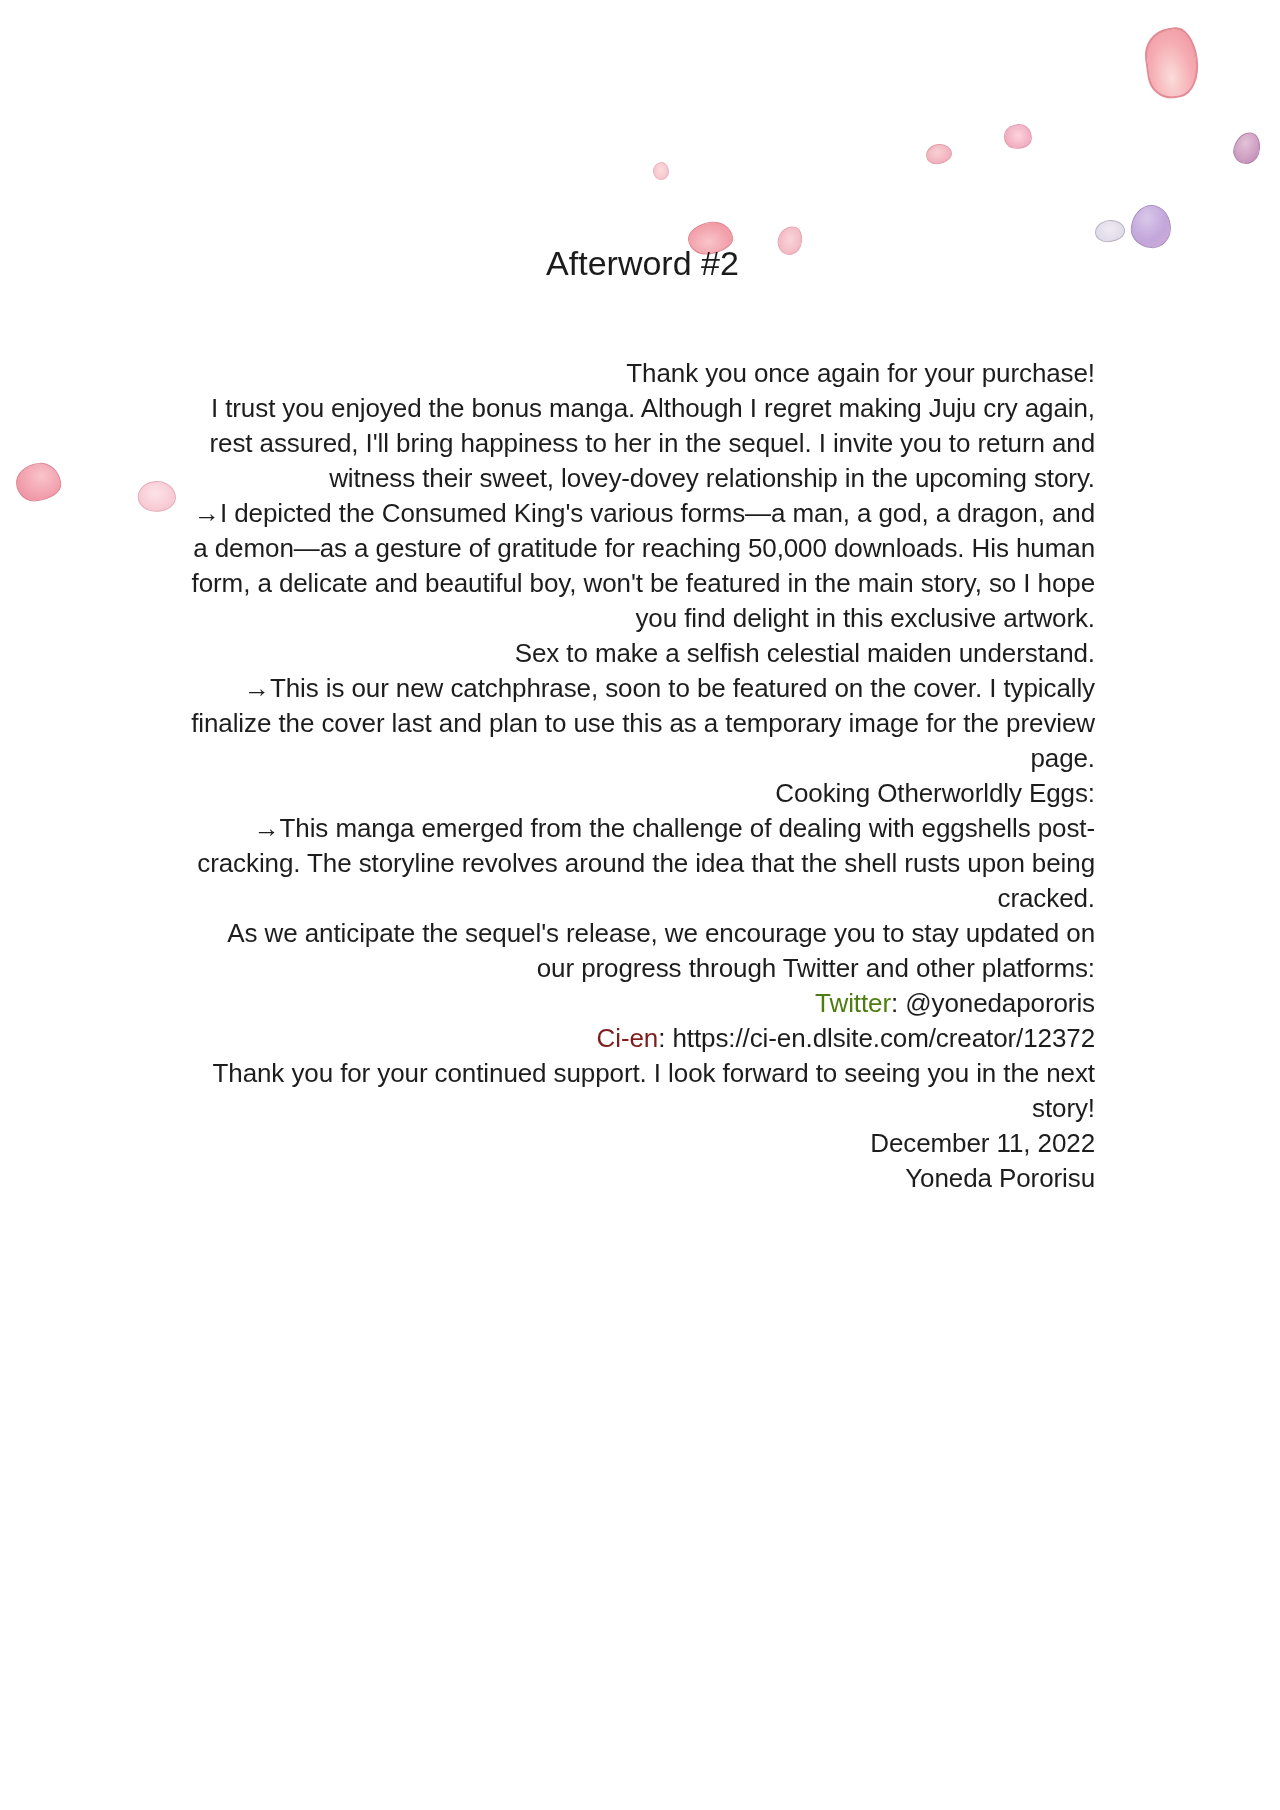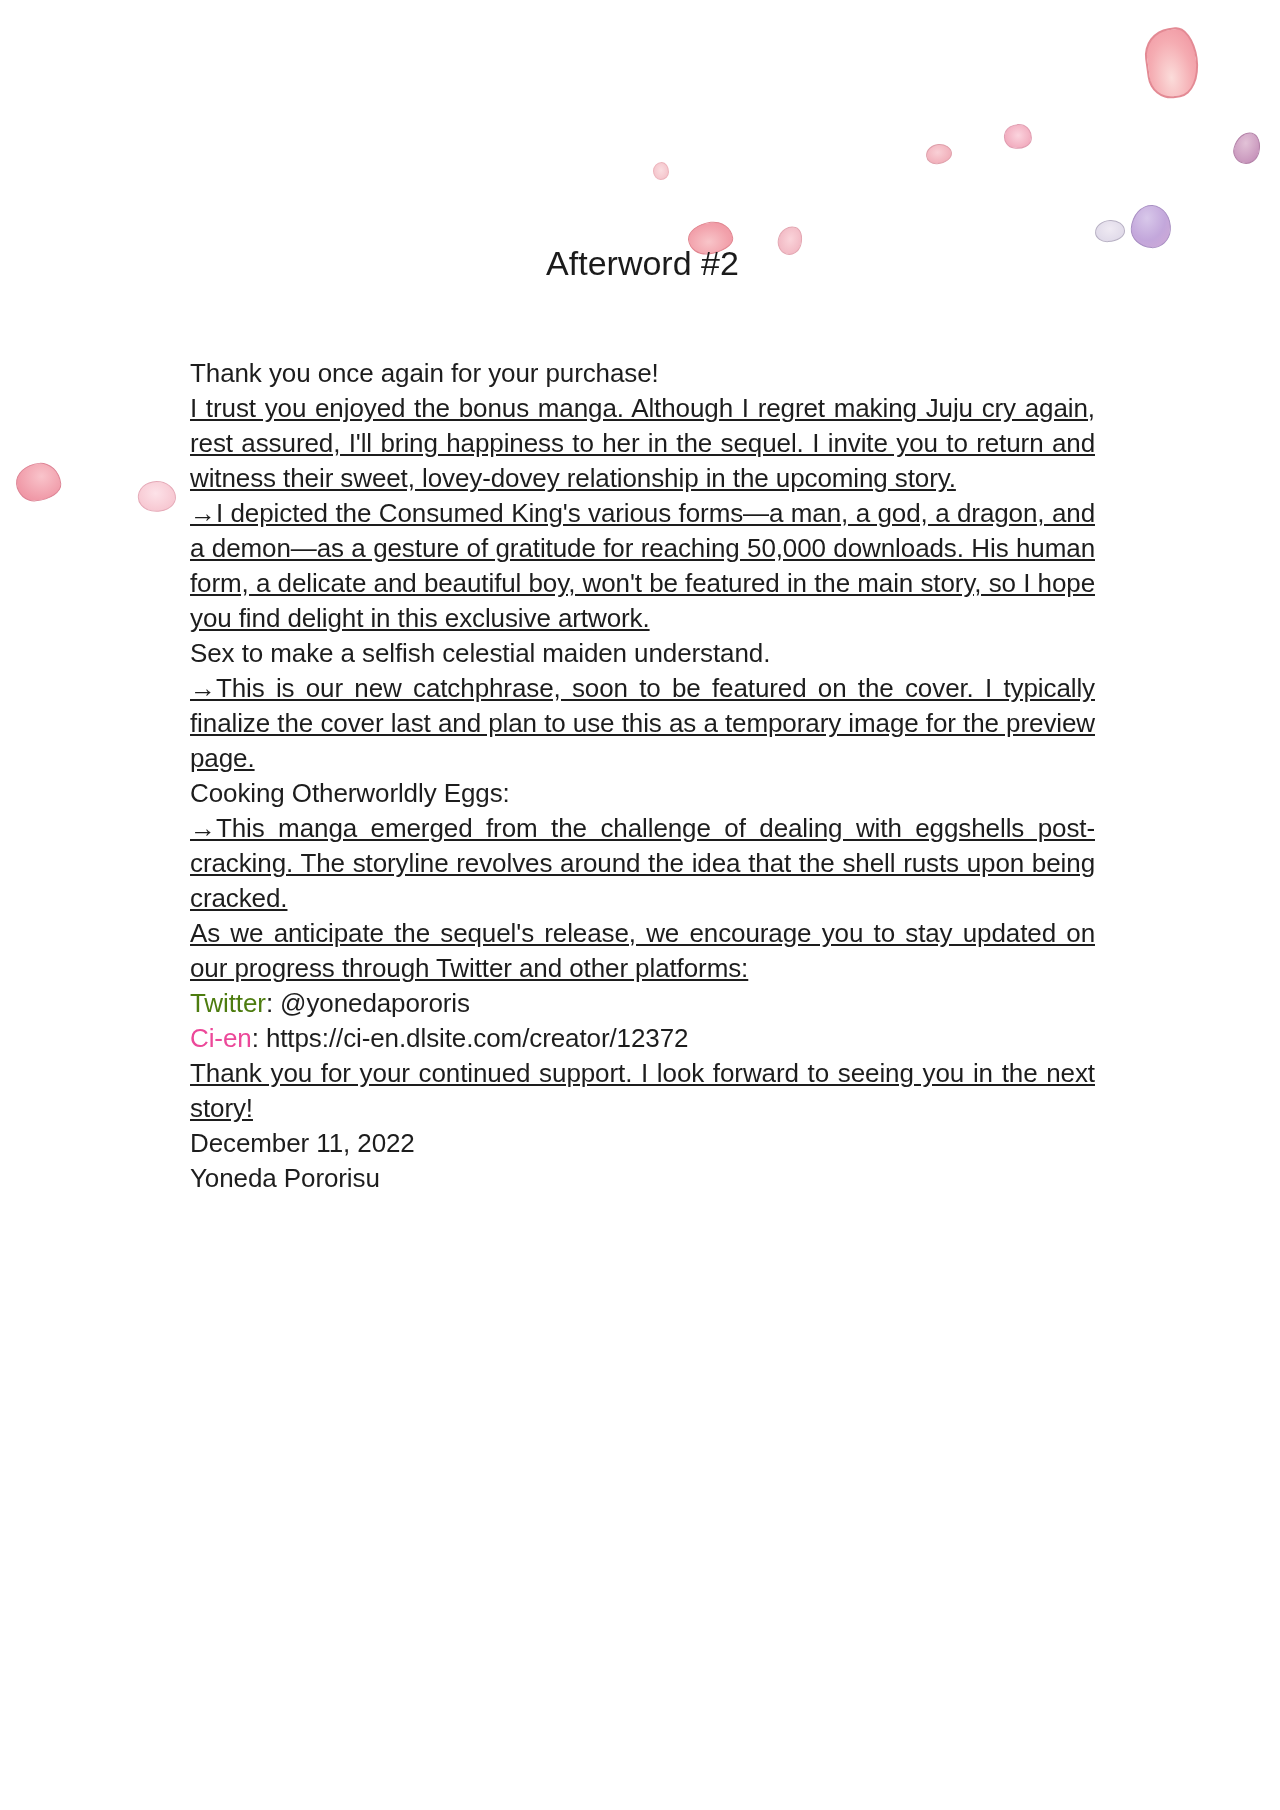--- a/index.html
+++ b/index.html
@@ -24,25 +24,26 @@
     text-align: center;
     margin: 0 0 73px 0;
     line-height: 40px;
     color: #1b1b1b;
   }
   .content p {
     margin: 0;
     font-size: 26px;
     line-height: 35px;
     letter-spacing: -0.1px;
+    text-align: right;
   }
-  .para { text-align: justify; text-decoration: underline; }
+  .para { text-align: justify; }
   .gap { margin-top: 33px; }
   .twitter-label { color: #4d7c0f; }
-  .cien-label { color: #ec4899; }
+  .cien-label { color: #7f1d1d; }
 
   
   .petal { position: absolute; display: block; }
   .petal-1 { left: 1146px; top: 28px; width: 48px; height: 66px;
     background: radial-gradient(ellipse at 45% 72%, #fbdcda 0%, #f5acb2 55%, #ef929e 100%);
     border: 2px solid #e38a94; transform: rotate(-8deg);
     border-radius: 60% 40% 50% 50% / 45% 55% 60% 40%; }
   .petal-2 { left: 1004px; top: 124px; width: 26px; height: 23px;
     background: radial-gradient(ellipse at 50% 45%, #fbd4de 0%, #f2aec0 70%);
     border: 1.5px solid #e09cb0; transform: rotate(8deg);

